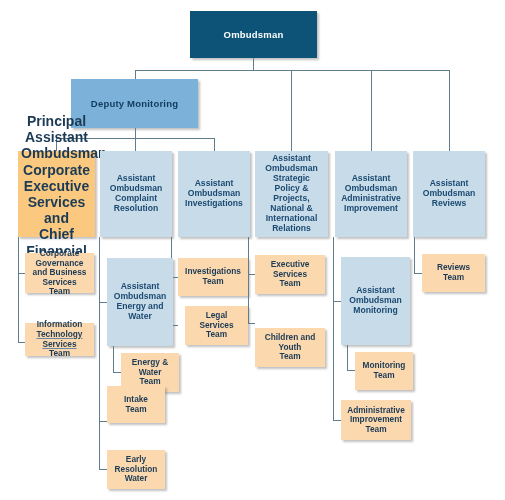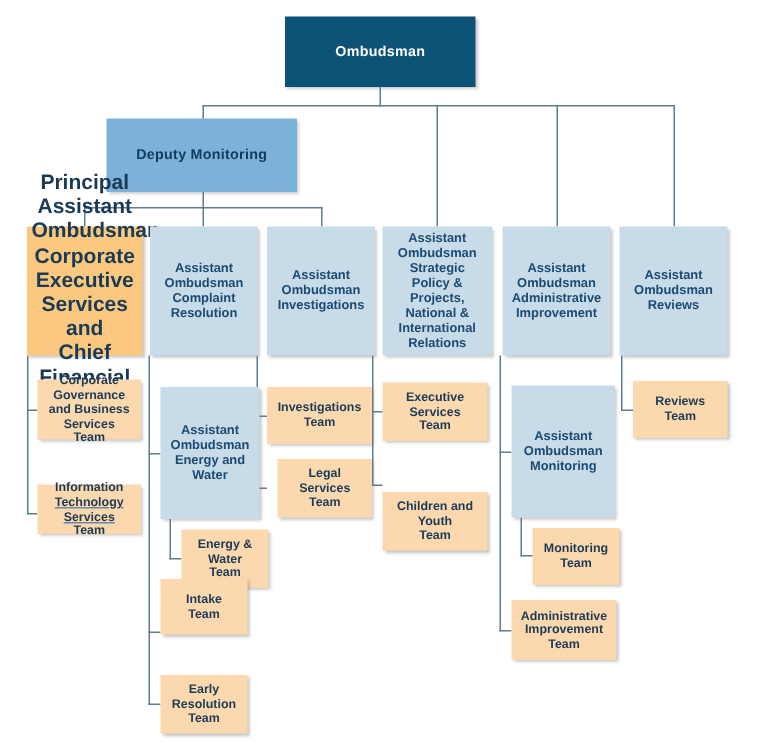--- a/index.html
+++ b/index.html
@@ -206,21 +206,21 @@
   </div>
 
   <div class="node lvl-team" style="left:107px; top:386px; width:58px; height:37px;">
     <span class="lbl">Intake
 Team</span>
   </div>
 
   <div class="node lvl-team" style="left:107px; top:450px; width:58px; height:39px;">
     <span class="lbl">Early
 Resolution
-Team</span>
+Water</span>
   </div>
 
   <div class="node lvl-team" style="left:178px; top:258px; width:70px; height:38px;">
     <span class="lbl">Investigations
 Team</span>
   </div>
 
   <div class="node lvl-team" style="left:185px; top:306px; width:63px; height:39px;">
     <span class="lbl">Legal
 Services

